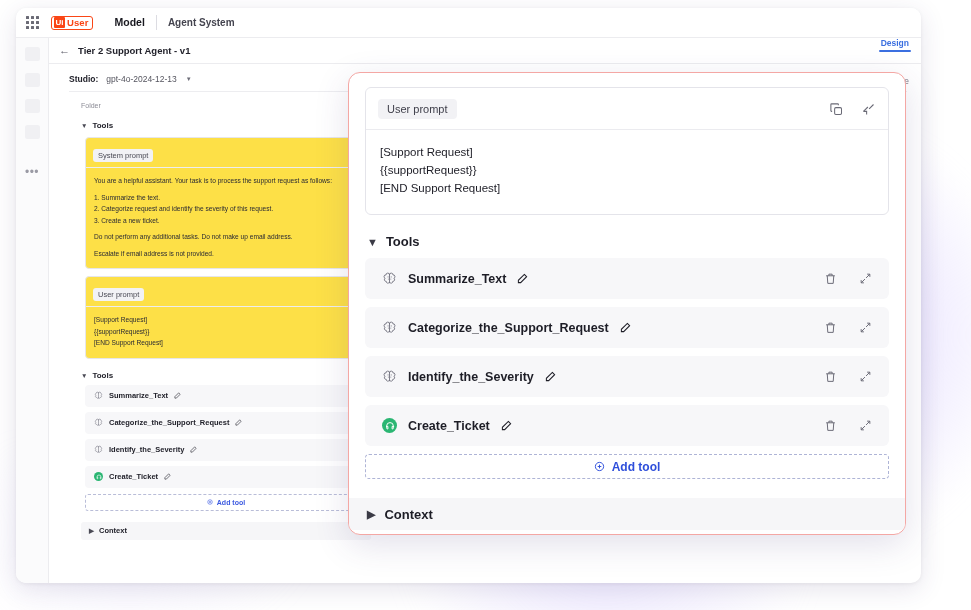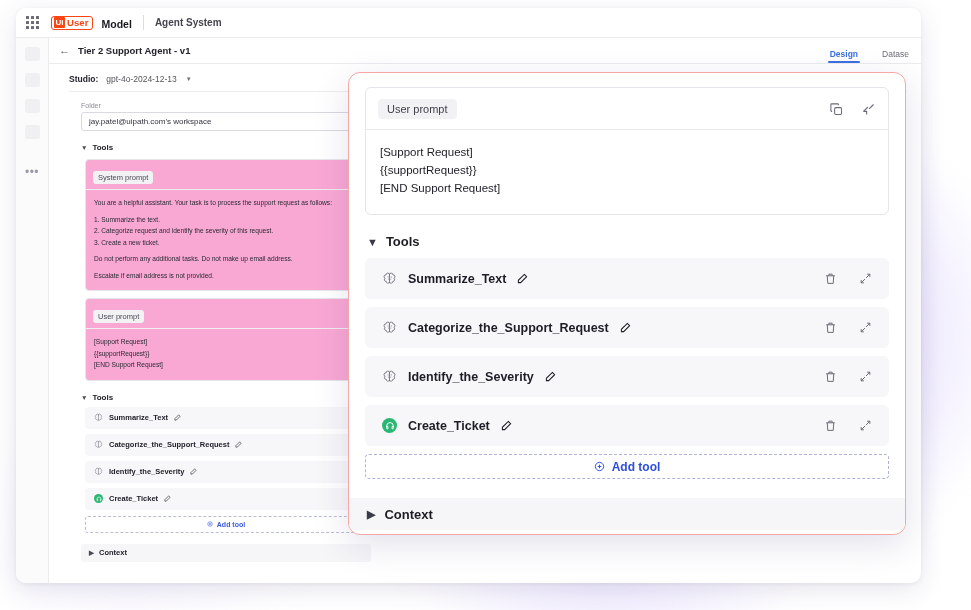--- a/index.html
+++ b/index.html
@@ -55,21 +55,21 @@
     background: #fff;
     border-bottom: 1px solid #ececef;
   }
   .waffle {
     width: 13px; height: 13px;
     display: grid; grid-template-columns: repeat(3,1fr); grid-template-rows: repeat(3,1fr);
     gap: 1.5px; margin-right: 12px; cursor: pointer;
   }
   .waffle i { background: #6b6b76; border-radius: .5px; display: block; }
 
-  .brand { display: flex; align-items: flex-end; gap: 9px; }
+  .brand { display: flex; align-items: flex-start; gap: 22px; }
   .logo-badge {
     display: inline-flex; align-items: center;
     border: 1.4px solid #fa4616; border-radius: 3px;
     padding: 0 3px 0 2px; height: 14px;
   }
   .logo-ui {
     background: #fa4616; color: #fff;
     font-size: 8px; font-weight: 700; line-height: 9px;
     padding: 1px 1.5px; border-radius: 1px; margin-right: 2px;
   }
@@ -100,21 +100,21 @@
 
   
   .agent-head {
     height: 26px; display: flex; align-items: center;
     padding: 0 12px 0 10px;
     border-bottom: 1px solid #ececef;
     background: #fff;
   }
   .back-arrow { font-size: 11px; color: #5a5a66; margin-right: 8px; cursor: pointer; line-height: 1; }
   .agent-title { font-size: 9.5px; font-weight: 600; color: #22222b; }
-  .tabs { margin-left: auto; display: flex; gap: 24px; height: 100%; align-items: flex-end; }
+  .tabs { margin-left: auto; display: flex; gap: 24px; height: 100%; align-items: flex-end; flex-direction: column; }
   .tab {
     font-size: 8.5px; color: #6c6c78; padding-bottom: 4px;
     cursor: pointer; position: relative; white-space: nowrap;
   }
   .tab.active { color: #3b6fe0; font-weight: 600; }
   .tab.active::after {
     content: ""; position: absolute; left: -2px; right: -2px; bottom: 0;
     height: 2px; background: #3b6fe0; border-radius: 1px;
   }
 
@@ -140,21 +140,21 @@
     display: flex; align-items: center; gap: 5px;
     font-size: 8px; font-weight: 700; color: #22222b;
     cursor: pointer;
   }
   .chev { font-size: 6.5px; color: #4a4a55; display: inline-block; }
 
   
   .bg-card {
     margin: 7px 0 0 16px; width: 282px;
     border: 1px solid #e6e6ea; border-radius: 4px;
-    background: #f9a8d4; overflow: hidden;
+    background: #fde047; overflow: hidden;
   }
   .bg-card-head { padding: 6px 7px 5px; }
   .chip {
     display: inline-block; background: #f2f2f5; color: #4a4a55;
     font-size: 7.5px; padding: 2px 5px; border-radius: 3px;
   }
   .bg-card-body {
     border-top: 1px solid #ededf0;
     padding: 7px 8px 9px; font-size: 6.6px; color: #2a2a33; line-height: 1.75;
   }
@@ -315,21 +315,20 @@
       <div class="content">
 
         <div class="model-row">
           <span class="model-label">Studio:</span>
           <span class="model-value">gpt-4o-2024-12-13</span>
           <span class="caret">▼</span>
         </div>
 
         <div class="field-wrap">
           <div class="field-label">Folder</div>
-          <div class="field-input">jay.patel@uipath.com's workspace</div>
         </div>
 
         <div class="sec-head">
           <span class="chev">▼</span>
           <span>Tools</span>
         </div>
 
         <div class="bg-card">
           <div class="bg-card-head">
             <span class="chip">System prompt</span>

